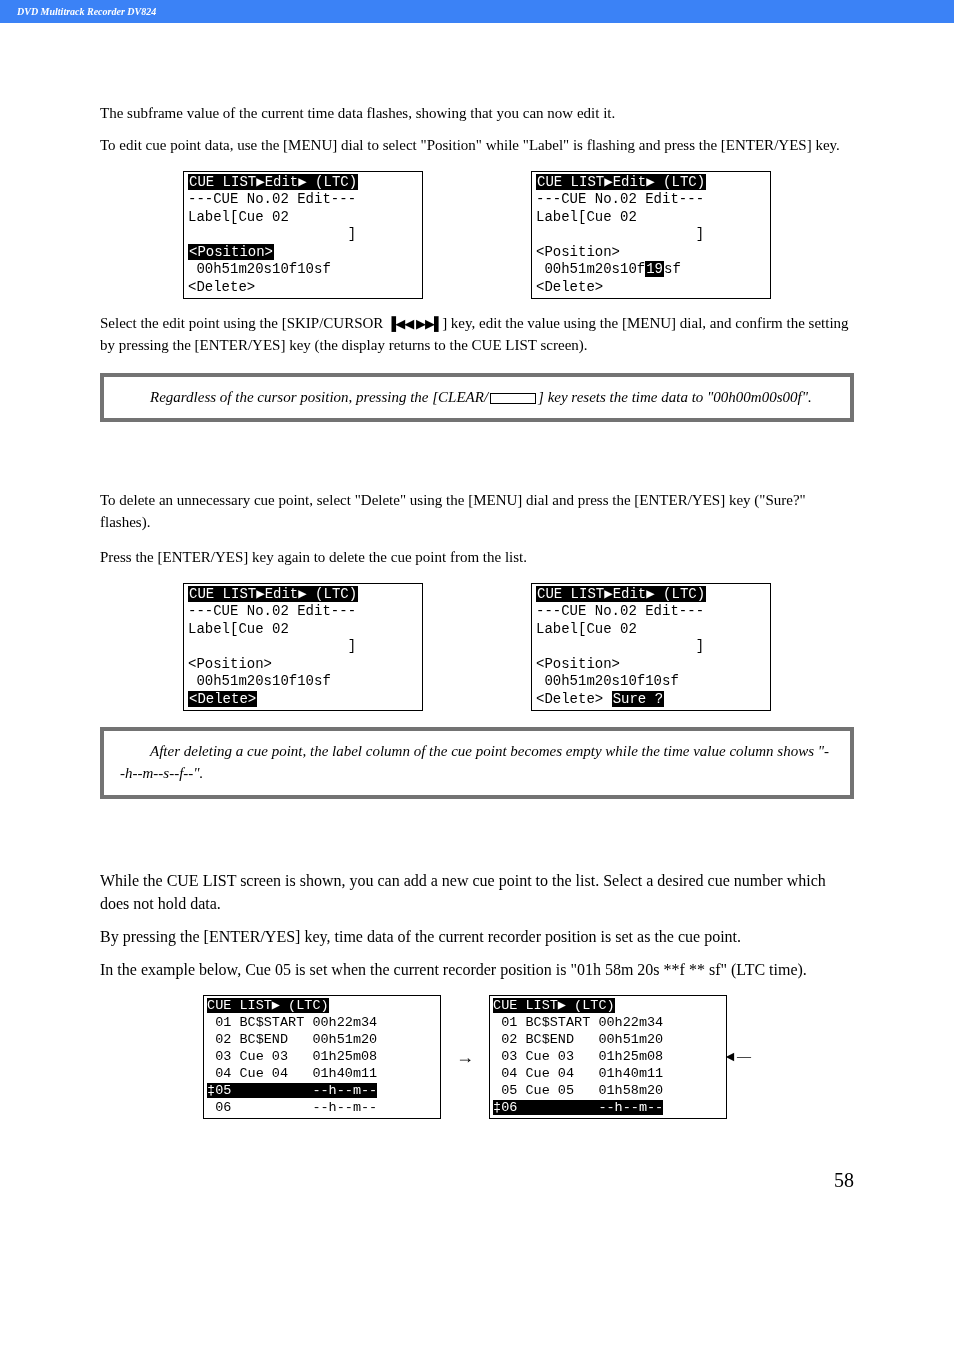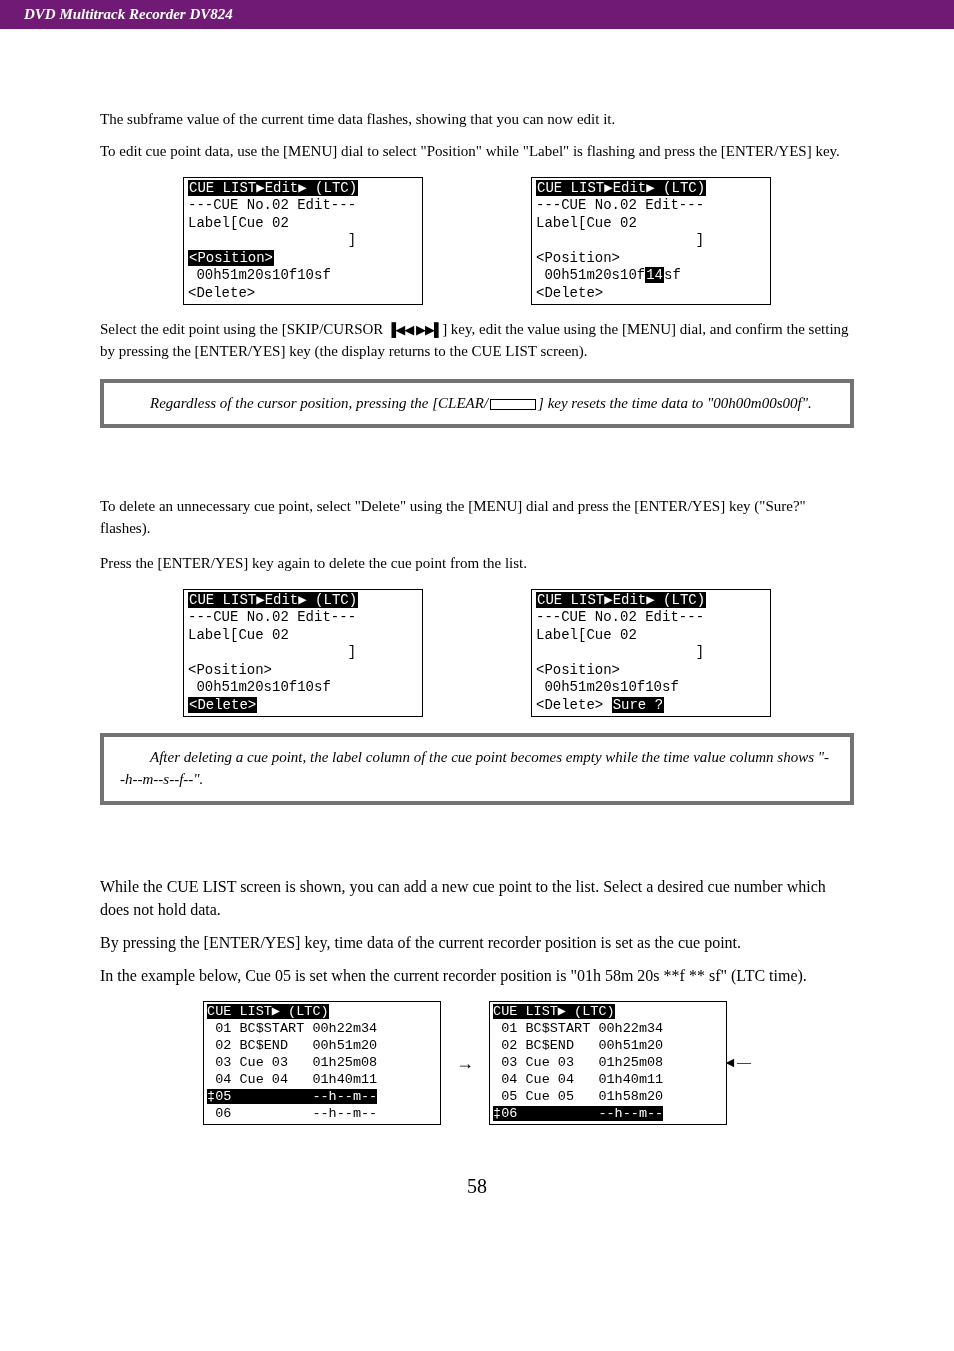--- a/index.html
+++ b/index.html
@@ -7,26 +7,26 @@
     padding: 0;
     background: #ffffff;
     font-family: Georgia, 'Times New Roman', serif;
     color: #000;
     width: 954px;
   }
   .page {
     padding: 30px 100px 40px 100px;
   }
   .header-bar {
-    background: #701a75;
+    background: #3b82f6;
     color: #fff;
-    padding: 6px 24px;
+    padding: 6px 17px;
     font-style: italic;
     font-weight: bold;
-    font-size: 15px;
+    font-size: 10px;
     margin-bottom: 40px;
   }
   .para {
     font-size: 15px;
     line-height: 1.45;
     margin: 10px 0;
   }
   .lcd-row {
     display: flex;
     justify-content: center;
@@ -68,21 +68,21 @@
     height: 9px;
     vertical-align: middle;
     margin: 0 2px;
   }
   .skip-icons {
     font-family: Arial, sans-serif;
     font-size: 13px;
     letter-spacing: -1px;
   }
   .page-number {
-    text-align: center;
+    text-align: right;
     font-size: 20px;
     margin-top: 50px;
     font-family: Georgia, serif;
   }
   .bottom-list-row {
     display: flex;
     justify-content: center;
     align-items: center;
     gap: 10px;
     margin: 14px 0;
@@ -123,21 +123,21 @@
 <span> 00h51m20s10f10sf</span>
 <span>&lt;Delete&gt;</span></div>
 
     <div class="arrow-spacer"></div>
 
     <div class="lcd"><span class="invert">CUE LIST▶Edit▶ (LTC)</span>
 <span>---CUE No.02 Edit---</span>
 <span>Label[Cue 02</span>
 <span>                   ]</span>
 <span>&lt;Position&gt;</span>
-<span> 00h51m20s10f</span><span class="invert">14</span><span>sf</span>
+<span> 00h51m20s10f</span><span class="invert">19</span><span>sf</span>
 <span>&lt;Delete&gt;</span></div>
   </div>
 
   <div class="para">
     <span>Select the edit point using the [SKIP/CURSOR </span><span class="skip-icons">▐◀◀ ▶▶▌</span><span>] key, edit the value using the [MENU] dial, and confirm the setting by pressing the [ENTER/YES] key (the display returns to the CUE LIST screen).</span>
   </div>
 
   <div class="note-box">
     &nbsp;&nbsp;&nbsp;&nbsp;&nbsp;&nbsp;&nbsp;&nbsp;<span>Regardless of the cursor position, pressing the [CLEAR/</span><span class="clear-icon"></span><span>] key resets the time data to "00h00m00s00f".</span>
   </div>

